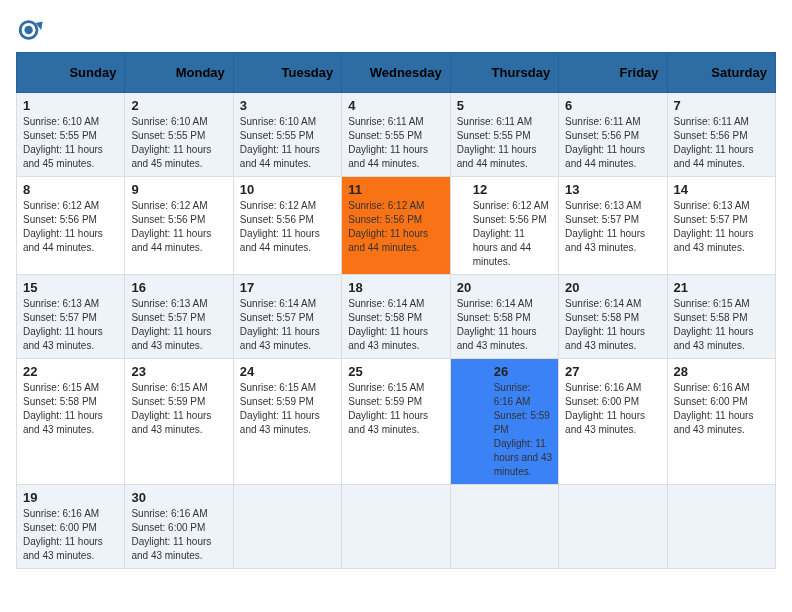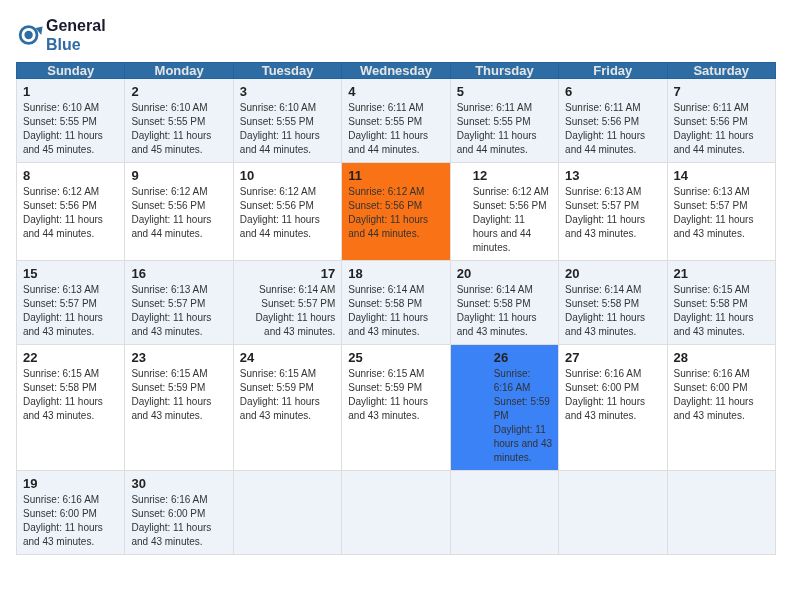--- a/index.html
+++ b/index.html
@@ -38,25 +38,25 @@
       color: #444;
       margin-top: 2px;
     }
     .calendar {
       width: 100%;
       border-collapse: collapse;
       border: 1px solid #ccc;
     }
     .calendar th {
       background-color: #2e6da4;
-      color: #e5e5e5;
+      color: #000000;
       font-size: 13px;
       font-weight: bold;
-      padding: 0 8px;
-      text-align: center;
+      padding: 12px 8px;
+      text-align: right;
       border: 1px solid #2560a0;
     }
     .calendar td {
       width: 14.28%;
       vertical-align: top;
       padding: 5px 6px;
       font-size: 10.5px;
       color: #222;
       border: 1px solid #ddd;
       height: 80px;
@@ -87,24 +87,20 @@
 <body>
 
 <div class="header">
   <div class="logo">
     <svg class="logo-icon" viewBox="0 0 40 40" xmlns="http://www.w3.org/2000/svg">
       <circle cx="18" cy="20" r="14" fill="#2e6da4"></circle>
       <circle cx="18" cy="20" r="10" fill="white"></circle>
       <circle cx="18" cy="20" r="6" fill="#2e6da4"></circle>
       <polygon points="28,10 38,8 36,20" fill="#2e6da4"></polygon>
     </svg>
-    <div>
-      <div style="font-size:16px; font-weight:bold; color:#1a1a2e; line-height:1.2;">General</div>
-      <div style="font-size:16px; font-weight:bold; color:#2e6da4; line-height:1.2;">Blue</div>
-    </div>
   </div>
   <div class="title-block">
     <div class="main-title"></div>
     <div class="subtitle"></div>
   </div>
 </div>
 
 <table class="calendar">
   <thead>
     <tr>
@@ -244,21 +240,21 @@
         </div>
         </td>
         <td style="background-color: rgb(238, 243, 249);">
           <span class="day-number">16</span>
         <div class="day-info">
           Sunrise: 6:13 AM<br>
           Sunset: 5:57 PM<br>
           Daylight: 11 hours and 43 minutes.
         </div>
         </td>
-        <td style="background-color: rgb(238, 243, 249); text-align: right;">
+        <td style="background-color: rgb(238, 243, 249);">
           <span class="day-number">17</span>
         <div class="day-info">
           Sunrise: 6:14 AM<br>
           Sunset: 5:57 PM<br>
           Daylight: 11 hours and 43 minutes.
         </div>
         </td>
         <td style="background-color: rgb(238, 243, 249);">
           <span class="day-number">18</span>
         <div class="day-info">

